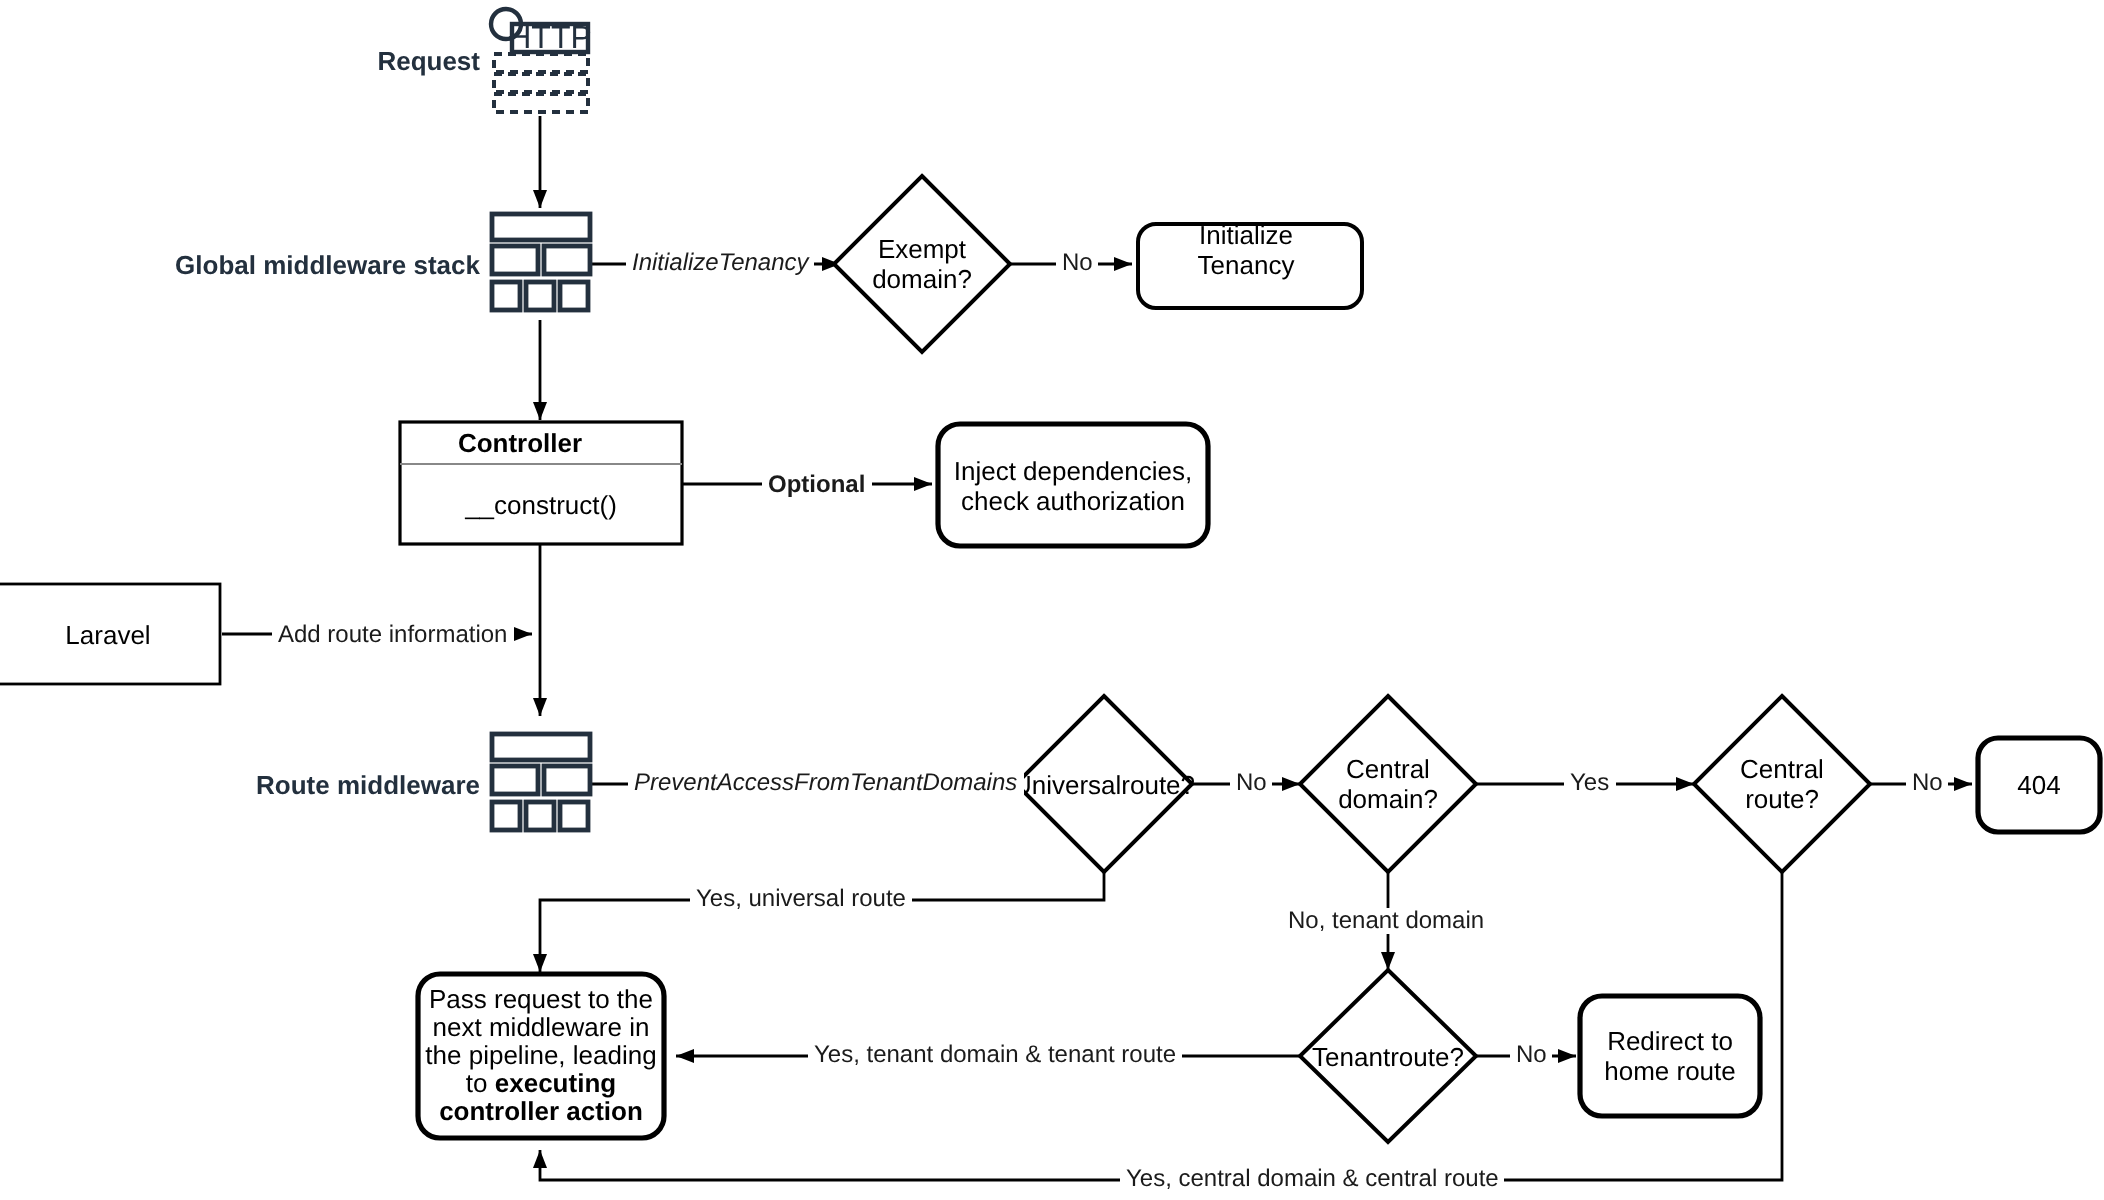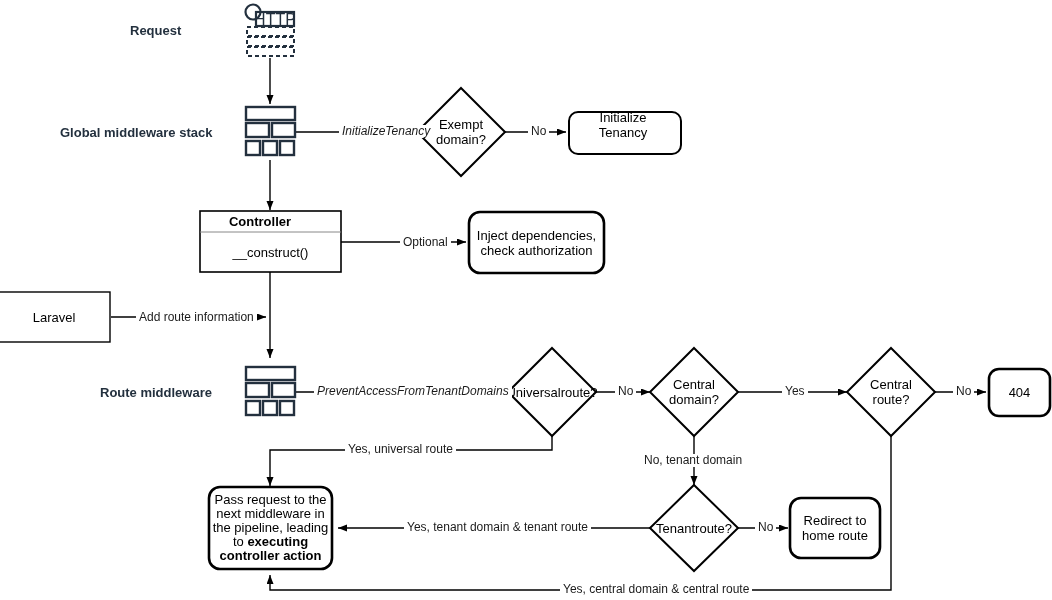--- a/index.html
+++ b/index.html
@@ -49,20 +49,21 @@
   .edge-label.italic {
     font-style: italic;
   }
   .swimlane-label {
     position: absolute;
     color: #23303e;
     font-size: 13px;
     font-weight: bold;
     line-height: 15px;
     white-space: nowrap;
+    text-align: right;
   }
   .strong { font-weight: bold; }
 </style>
 </head>
 <body>
 
 <div id="canvas">
 
   <svg class="layer" viewBox="0 0 1052 600" xmlns="http://www.w3.org/2000/svg">
     <defs>
@@ -211,23 +212,23 @@
   </div>
 
   <div class="node-text" style="left:209px; top:487px; width:123px; height:82px; flex-direction:column; line-height:14px;">
     <span>Pass request to the</span>
     <span>next middleware in</span>
     <span>the pipeline, leading</span>
     <span><span>to </span><span class="strong">executing</span></span>
     <span class="strong">controller action</span>
   </div>
 
-  <div class="edge-label italic" style="left:313px; top:125px;margin-left:26px;">InitializeTenancy</div>
+  <div class="edge-label italic" style="left:313px; top:125px;">InitializeTenancy</div>
   <div class="edge-label" style="left:528px; top:125px;">No</div>
-  <div class="edge-label" style="left:400px; top:236px;">Optional</div>
+  <div class="edge-label" style="left:381px; top:236px;font-weight:bold;">Optional</div>
   <div class="edge-label" style="left:136px; top:311px;">Add route information</div>
   <div class="edge-label italic" style="left:314px; top:385px;">PreventAccessFromTenantDomains</div>
   <div class="edge-label" style="left:615px; top:385px;">No</div>
   <div class="edge-label" style="left:782px; top:385px;">Yes</div>
   <div class="edge-label" style="left:953px; top:385px;">No</div>
   <div class="edge-label" style="left:641px; top:454px;">No, tenant domain</div>
   <div class="edge-label" style="left:345px; top:443px;">Yes, universal route</div>
   <div class="edge-label" style="left:755px; top:521px;">No</div>
   <div class="edge-label" style="left:404px; top:521px;">Yes, tenant domain &amp; tenant route</div>
   <div class="edge-label" style="left:560px; top:583px;">Yes, central domain &amp; central route</div>

